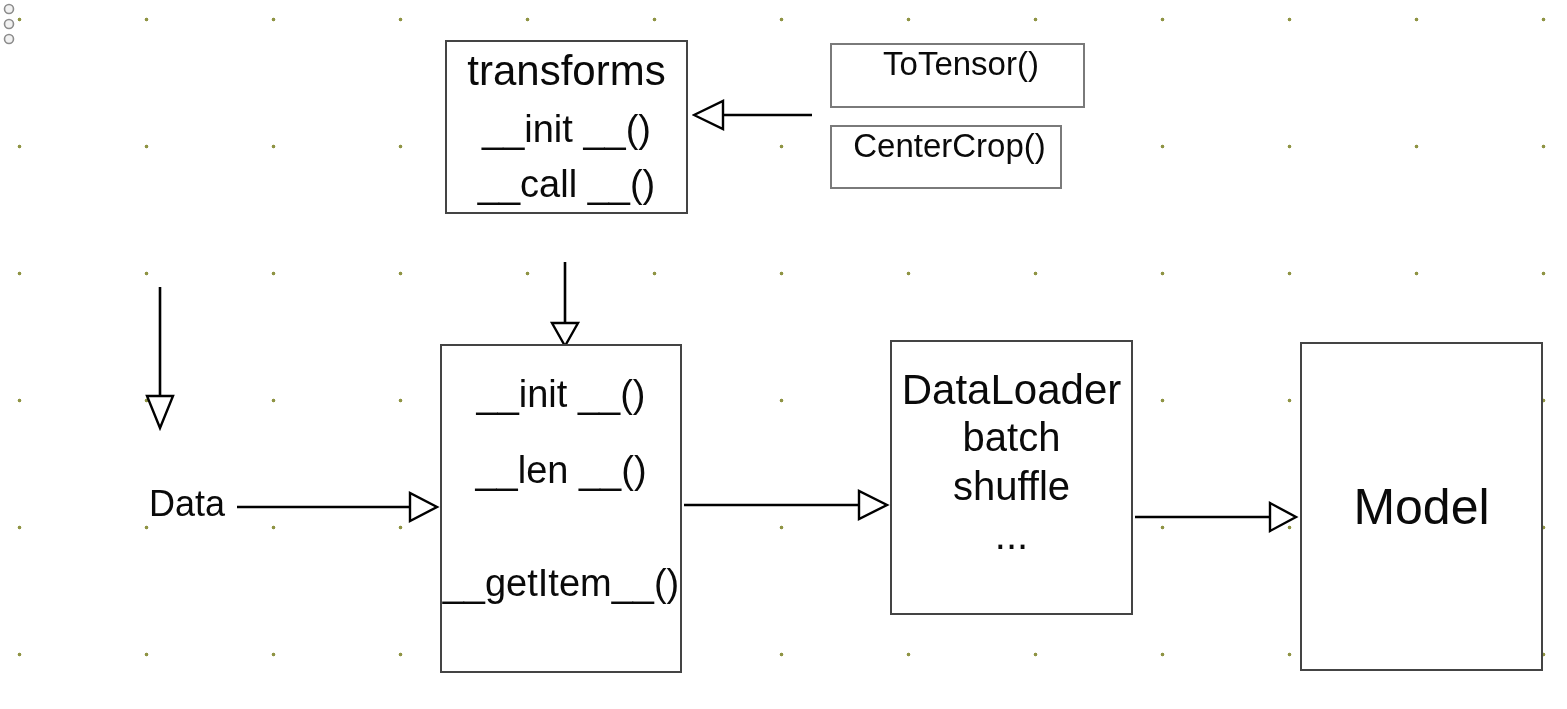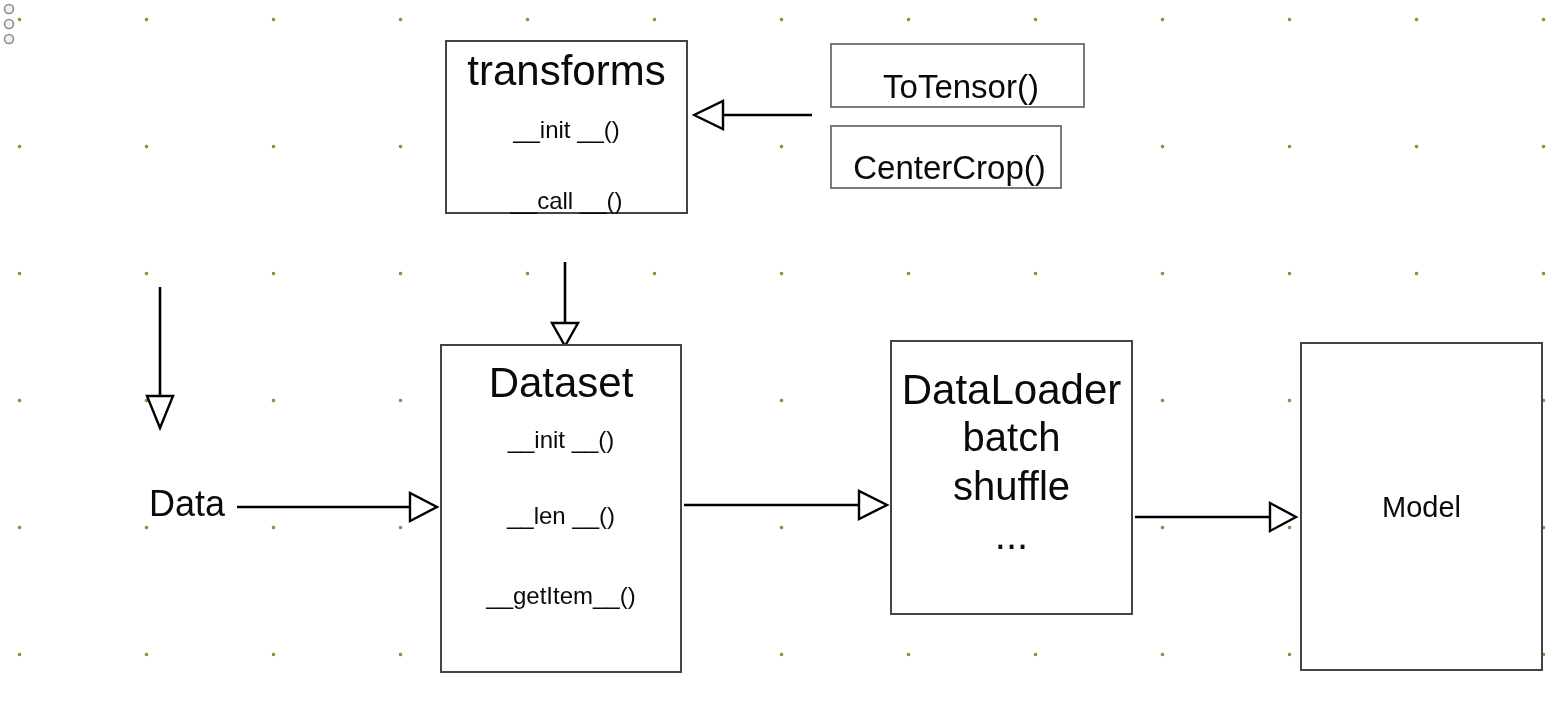--- a/index.html
+++ b/index.html
@@ -19,32 +19,32 @@
     box-sizing:border-box;
     background:#ffffff;
     border:2px solid var(--box-border,#444444);
     text-align:center;
   }
   .small-box{
     position:absolute;
     box-sizing:border-box;
     background:#ffffff;
     border:2px solid var(--small-box-border,#7a7a7a);
-    display:flex;align-items:flex-end;justify-content:center;
+    display:flex;align-items:flex-start;justify-content:center;
     font-size:33px;
     padding-left:7px;
   }
   .note{
     position:absolute;
     text-align:center;
     font-size:42px;line-height:49px;
     white-space:nowrap;
   }
   .box-title{font-size:42px;line-height:46px;}
-  .method{font-size:24px;line-height:44px;white-space:nowrap;}
+  .method{font-size:38px;line-height:44px;white-space:nowrap;}
   .feature{font-size:40px;line-height:49px;}
   .arrow{position:absolute;}
   .arrow line{stroke:var(--line,#000000);stroke-width:2.6;}
   .arrow polygon{fill:#ffffff;stroke:var(--line,#000000);stroke-width:2.4;stroke-linejoin:miter;}
   .ellipsis circle{fill:#f2f2f2;stroke:#8c8c8c;stroke-width:1.6;}
 
   
   #preprocess-note{left:10px;top:127px;width:320px;}
   #arrow-preprocess{left:144px;top:287px;}
   #data-label{left:134px;top:483px;width:106px;text-align:center;font-size:36px;white-space:nowrap;position:absolute;}
@@ -53,27 +53,27 @@
   #transforms-box .box-title{margin-top:6px;}
   #transforms-box .method{margin-top:8px;line-height:55px;}
   #arrow-totensor-transforms{left:692px;top:98px;}
   #totensor-box{left:830px;top:43px;width:255px;height:65px;}
   #centercrop-box{left:830px;top:125px;width:232px;height:64px;}
   #more-transforms{left:954px;top:205px;}
   #arrow-transforms-dataset{left:549px;top:262px;}
   #dataset-box{left:440px;top:344px;width:242px;height:329px;padding-top:14px;}
   #dataset-box .m1{margin-top:12px;}
   #dataset-box .m2{margin-top:32px;}
-  #dataset-box .m3{margin-top:36px;}
+  #dataset-box .m3{margin-top:69px;}
   #arrow-dataset-dataloader{left:684px;top:488px;}
   #dataloader-box{left:890px;top:340px;width:243px;height:275px;padding-top:25px;}
   #dataloader-box .features{}
   #arrow-dataloader-model{left:1135px;top:500px;}
   #model-box{left:1300px;top:342px;width:243px;height:329px;display:flex;align-items:center;justify-content:center;}
-  #model-box .box-title{font-size:29px;}
+  #model-box .box-title{font-size:50px;}
 </style>
 </head>
 <body>
 
 <div class="canvas">
 
   
 
   
   <svg class="arrow" id="arrow-preprocess" width="32" height="146">
@@ -87,21 +87,21 @@
   
   <svg class="arrow" id="arrow-data-dataset" width="203" height="34">
     <line x1="0" y1="17" x2="175" y2="17"></line>
     <polygon points="173,3 173,31 200,17"></polygon>
   </svg>
 
   
   <div class="box" id="transforms-box">
     <div class="box-title">transforms</div>
     <div class="method">__init __()</div>
-    <div class="method" style="margin-top:16px;">__call __()</div>
+    <div class="method" style="margin-top:0;">__call __()</div>
   </div>
 
   
   <svg class="arrow" id="arrow-totensor-transforms" width="121" height="34">
     <polygon points="2,17 31,3 31,31"></polygon>
     <line x1="31" y1="17" x2="120" y2="17"></line>
   </svg>
 
   
   <div class="small-box" id="totensor-box">
@@ -119,21 +119,20 @@
   </svg>
 
   
   <svg class="arrow" id="arrow-transforms-dataset" width="32" height="86">
     <line x1="16" y1="0" x2="16" y2="61"></line>
     <polygon points="3,61 29,61 16,84"></polygon>
   </svg>
 
   
   <div class="box" id="dataset-box">
-    <div class="box-title">Dataset</div>
     <div class="method m1">__init __()</div>
     <div class="method m2">__len __()</div>
     <div class="method m3">__getItem__()</div>
   </div>
 
   
   <svg class="arrow" id="arrow-dataset-dataloader" width="206" height="34">
     <line x1="0" y1="17" x2="177" y2="17"></line>
     <polygon points="175,3 175,31 203,17"></polygon>
   </svg>

